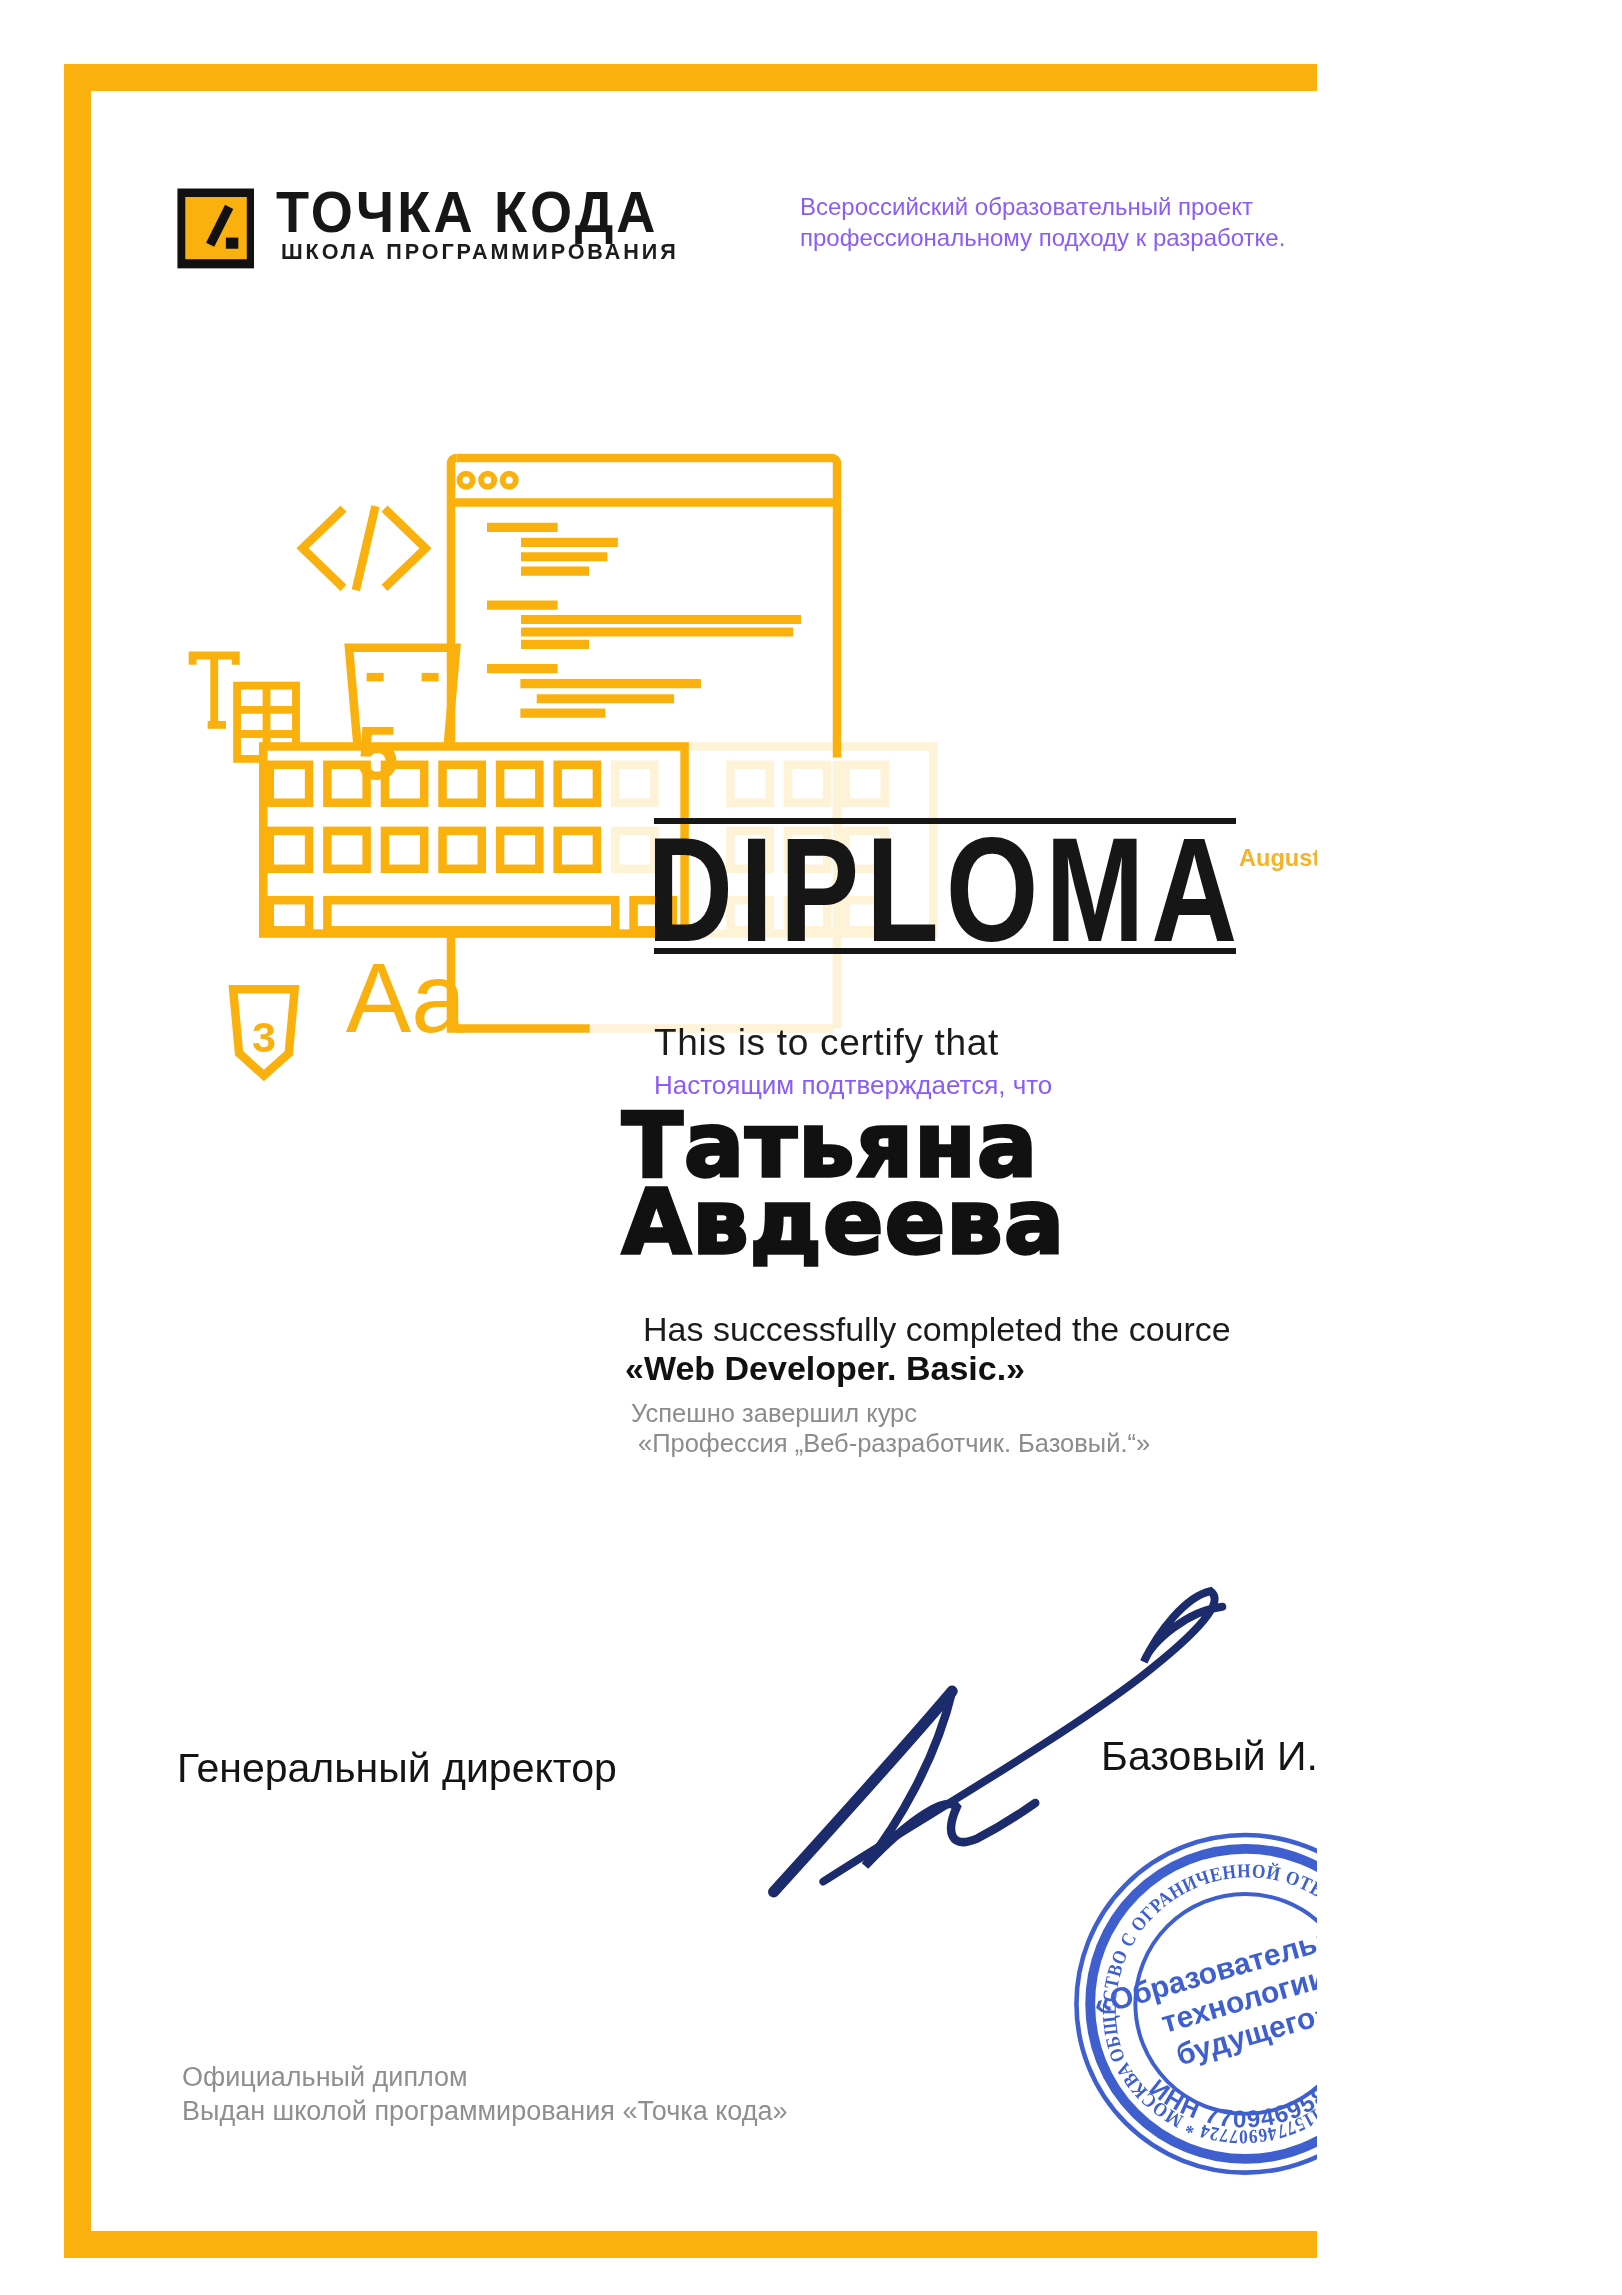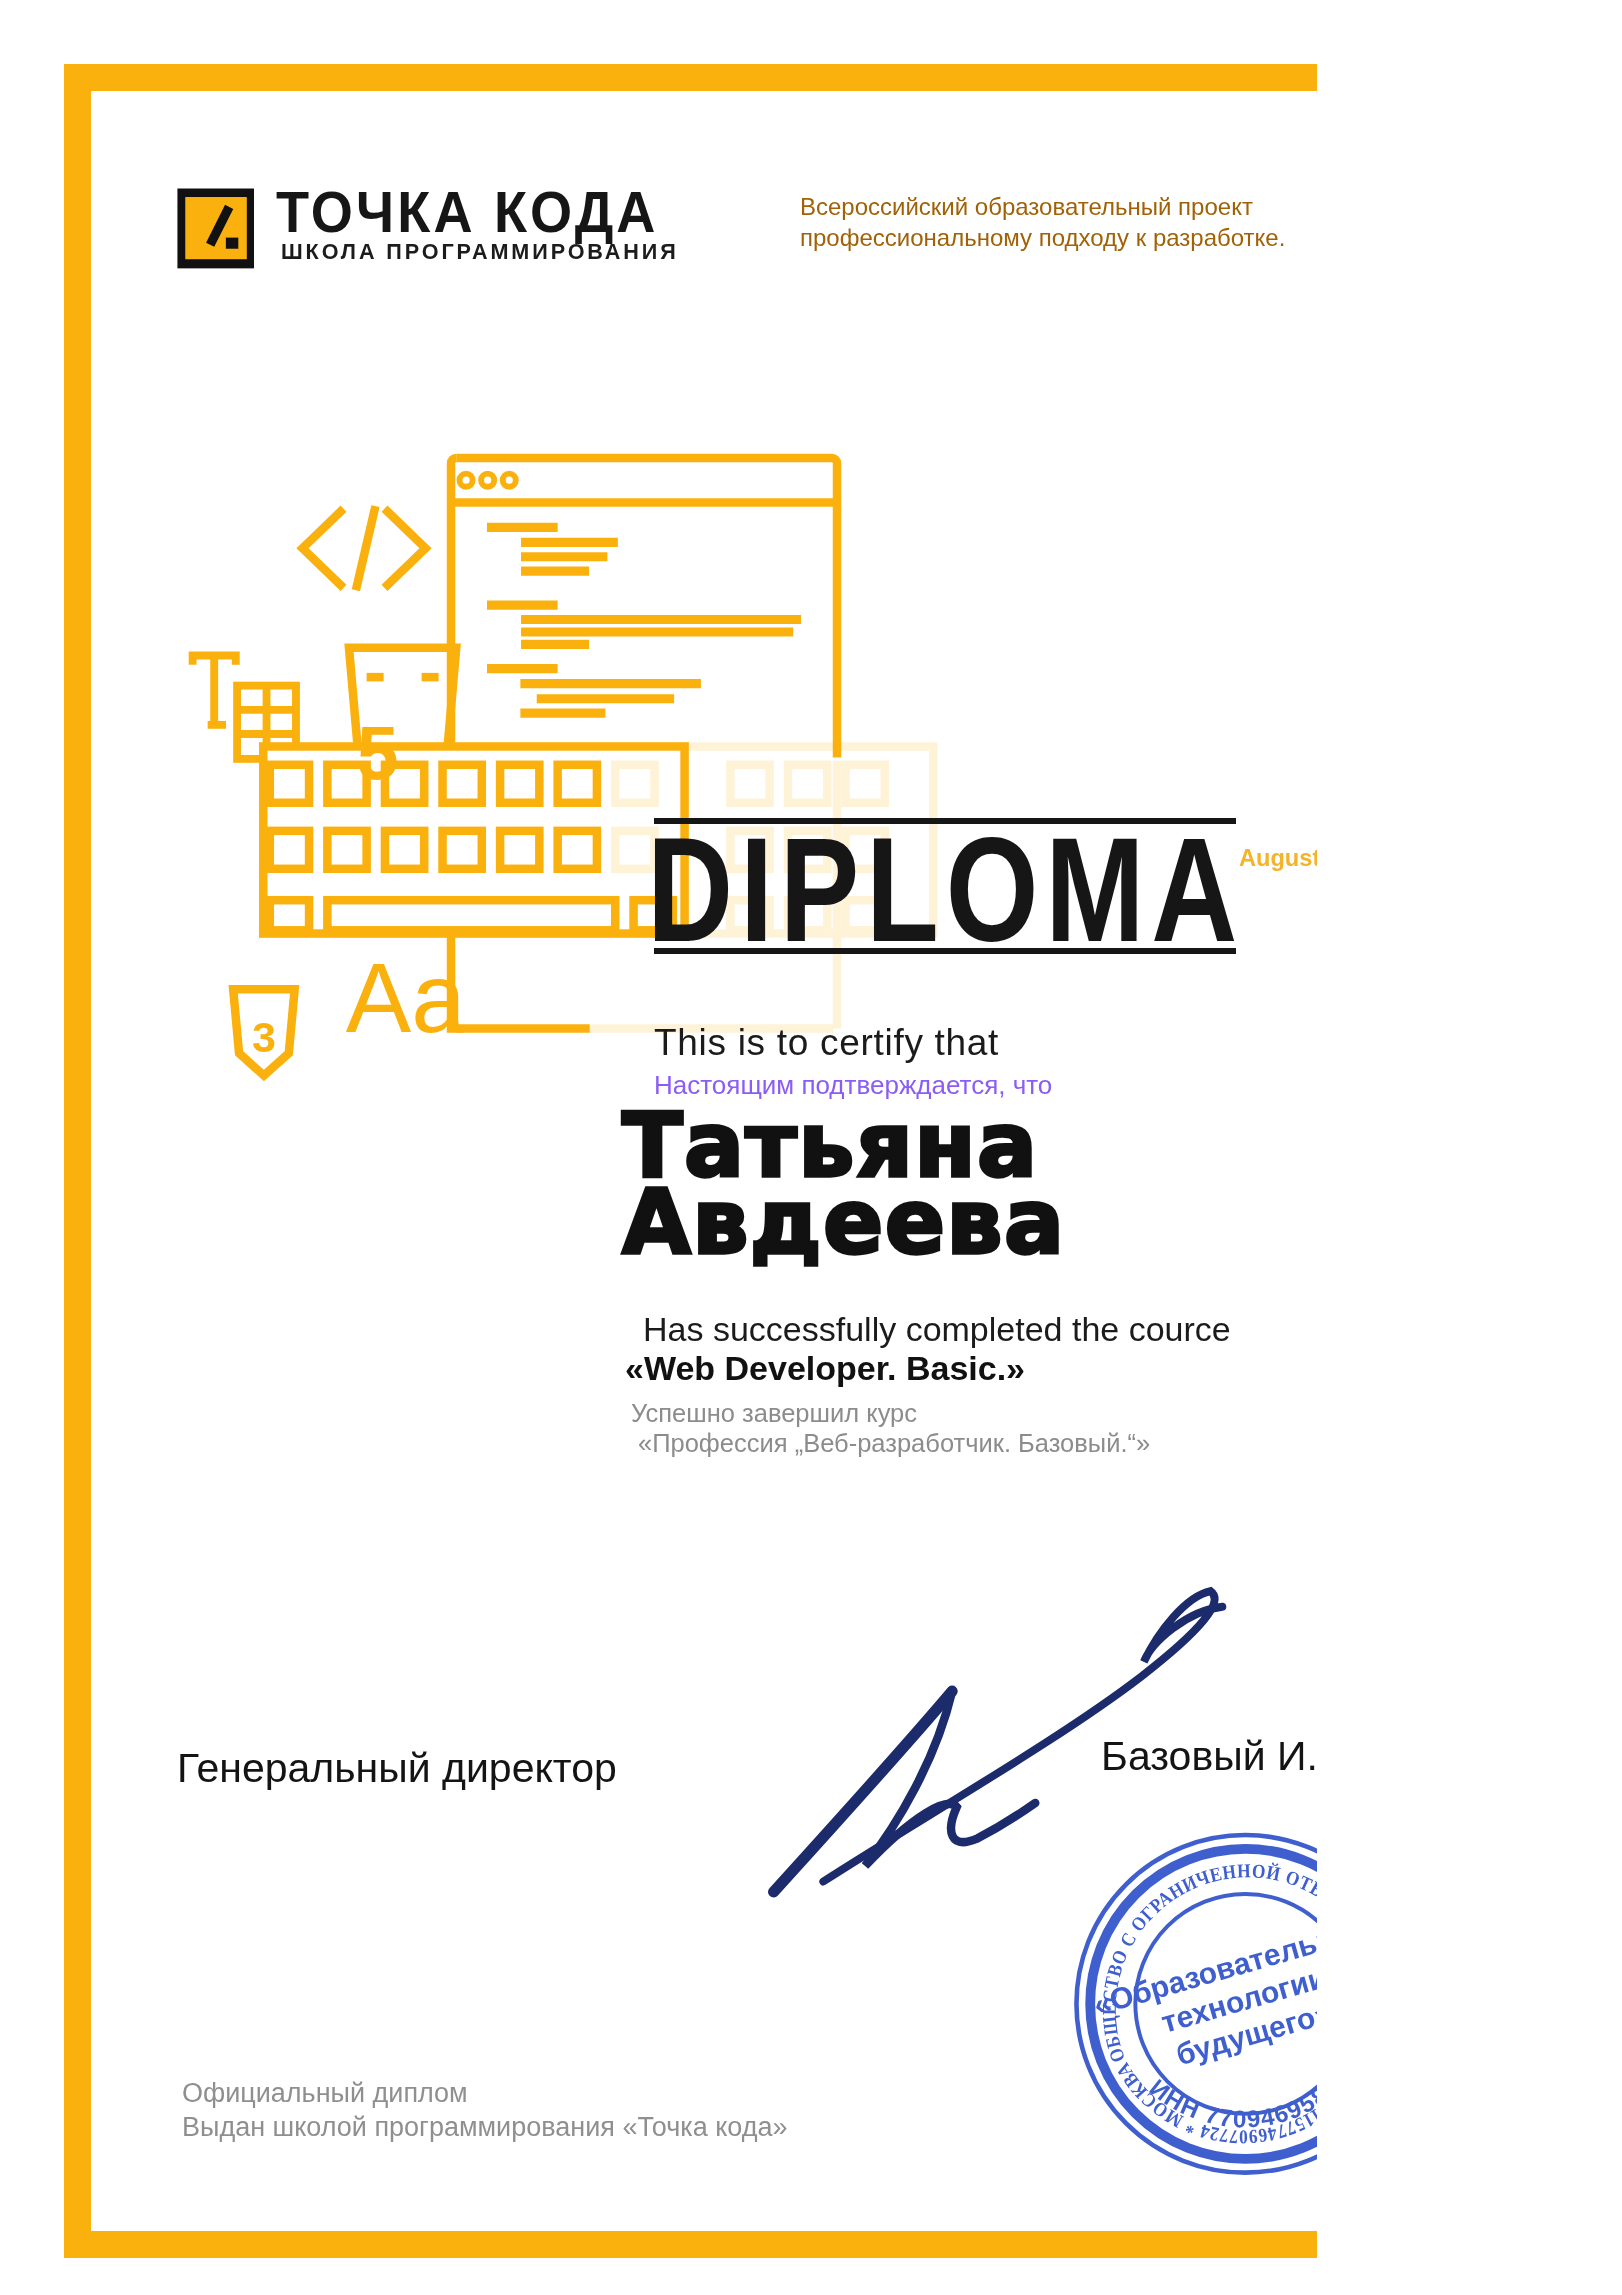--- a/index.html
+++ b/index.html
@@ -8,21 +8,21 @@
   .abs{position:absolute;}
 
   
   .frame{left:64px;top:64px;width:1468px;height:2140px;border:27px solid #FBB10D;}
 
   
   .brand-title{left:276px;top:179px;font-size:57px;font-weight:bold;color:#161616;
                letter-spacing:3.3px;transform:scaleX(.95);transform-origin:left top;white-space:nowrap;}
   .brand-sub{left:281px;top:239px;font-size:21.6px;font-weight:bold;color:#1c1c1c;
              letter-spacing:2.9px;white-space:nowrap;}
-  .tagline{left:800px;top:191px;font-size:24px;line-height:31px;color:#a16207;white-space:nowrap;}
+  .tagline{left:800px;top:191px;font-size:24px;line-height:31px;color:#8b5cf6;white-space:nowrap;}
 
   
   .dline{background:#161616;height:5.9px;width:582px;left:654px;}
   .diploma-title{left:647px;top:815px;font-size:149px;font-weight:bold;color:#161616;
                  letter-spacing:8.5px;line-height:1;transform:scaleX(.80);transform-origin:left top;
                  white-space:nowrap;}
   .diploma-date{left:1239px;top:845px;font-size:23.6px;font-weight:bold;color:#F5B329;white-space:nowrap;}
 
   .certify-en{left:654px;top:1022px;font-size:37px;color:#1b1b1b;letter-spacing:0.7px;white-space:nowrap;}
   .certify-ru{left:654px;top:1070px;font-size:26px;color:#8b5cf6;white-space:nowrap;}
@@ -32,21 +32,21 @@
              letter-spacing:1.3px;white-space:nowrap;}
 
   .completed-en{left:643px;top:1310px;font-size:34px;color:#1b1b1b;white-space:nowrap;}
   .course-en{left:625px;top:1349px;font-size:34px;font-weight:bold;color:#111;white-space:nowrap;}
   .completed-ru{left:631px;top:1399px;font-size:25.5px;color:#8c8c8c;white-space:nowrap;}
   .course-ru{left:638px;top:1429px;font-size:25.5px;color:#8c8c8c;white-space:nowrap;}
 
   .role{left:177px;top:1745px;font-size:41px;color:#141414;white-space:nowrap;}
   .signer{left:1101px;top:1733px;font-size:41px;color:#141414;white-space:nowrap;}
 
-  .footer{left:182px;top:2060px;font-size:27px;line-height:34px;color:#8f8f8f;white-space:nowrap;margin-top:16px;}
+  .footer{left:182px;top:2060px;font-size:27px;line-height:34px;color:#8f8f8f;white-space:nowrap;}
 
   svg text{font-family:"Liberation Sans",sans-serif;}
   .stamp-ring-text{font-family:"Liberation Serif",serif;font-weight:bold;font-size:30px;
                    letter-spacing:1px;fill:#2F52CC;}
   .stamp-center{font-weight:bold;font-size:46px;fill:#2F52CC;}
   .stamp-inn{font-weight:bold;font-size:37px;fill:#2F52CC;letter-spacing:2px;}
 </style>
 </head>
 <body>
 

